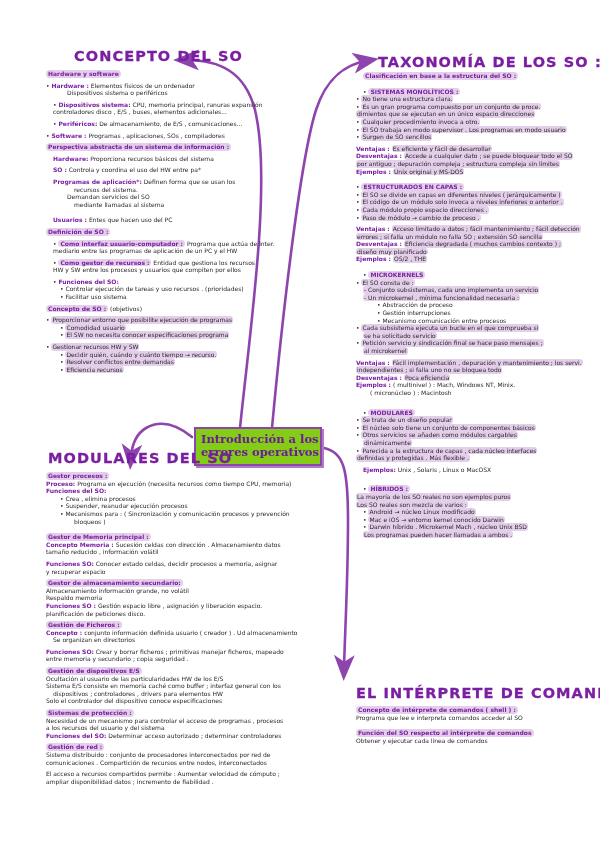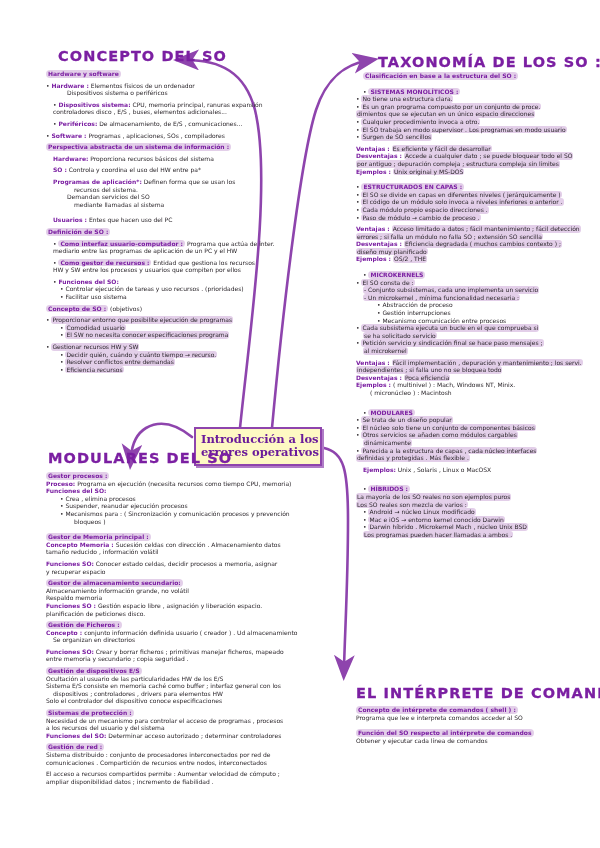--- a/index.html
+++ b/index.html
@@ -22,21 +22,21 @@
     color:#7b1fa2;
     white-space:nowrap;
     -webkit-text-stroke:0.3px #7b1fa2;
   }
 
   
   .center-node{
     position:absolute;
     left:194px;top:427px;width:128px;
     border:2.5px solid #8e44ad;
-    background:#fef9c3;
+    background:#84cc16;
     box-shadow:2px 2px 0 #b07cc6;
     padding:4px 5px 5px 5px;
     text-align:center;
     box-sizing:border-box;
   }
   .center-node .ln{
     display:block;
     font-family:"DejaVu Serif", serif;
     font-weight:bold;
     font-size:11.5px;
@@ -97,21 +97,21 @@
     <path d="M 192 437 C 176 424 160 420 146 428 C 136 434 132 444 131 457" fill="none" stroke="#8e44ad" stroke-width="2.6" stroke-linecap="round" marker-end="url(#ah)"></path>
 
     <path d="M 324 448 C 344 452 348 470 348 520 C 348 580 345 630 344 668" fill="none" stroke="#8e44ad" stroke-width="2.6" stroke-linecap="round" marker-end="url(#ah)"></path>
   </svg>
 
   <div class="center-node">
     <span class="ln">Introducción a los</span>
     <span class="ln">errores operativos</span>
   </div>
 
-  <div class="branch-title" style="left:58px;top:48px;text-align:center;">CONCEPTO DEL SO</div>
+  <div class="branch-title" style="left:74px;top:48px;text-align:center;">CONCEPTO DEL SO</div>
   <div class="col" id="col-concepto" style="left:46px;top:70px;width:275px;">
       <div class="ln"><span class="hl">Hardware y software</span></div>
       <div class="sp"></div>
       <div class="ln"><span>• </span><span class="purp">Hardware :</span> <span>Elementos físicos de un ordenador</span></div>
       <div class="ln ind3"><span>Dispositivos  sistema  o periféricos</span></div>
       <div class="sp"></div>
       <div class="ln ind1"><span>• </span><span class="purp">Dispositivos sistema:</span> <span>CPU, memoria principal, ranuras expansión</span></div>
       <div class="ln ind1"><span>controladores disco , E/S , buses,  elementos adicionales...</span></div>
       <div class="sp"></div>
       <div class="ln ind1"><span>• </span><span class="purp">Periféricos:</span> <span>De almacenamiento, de E/S , comunicaciones...</span></div>

